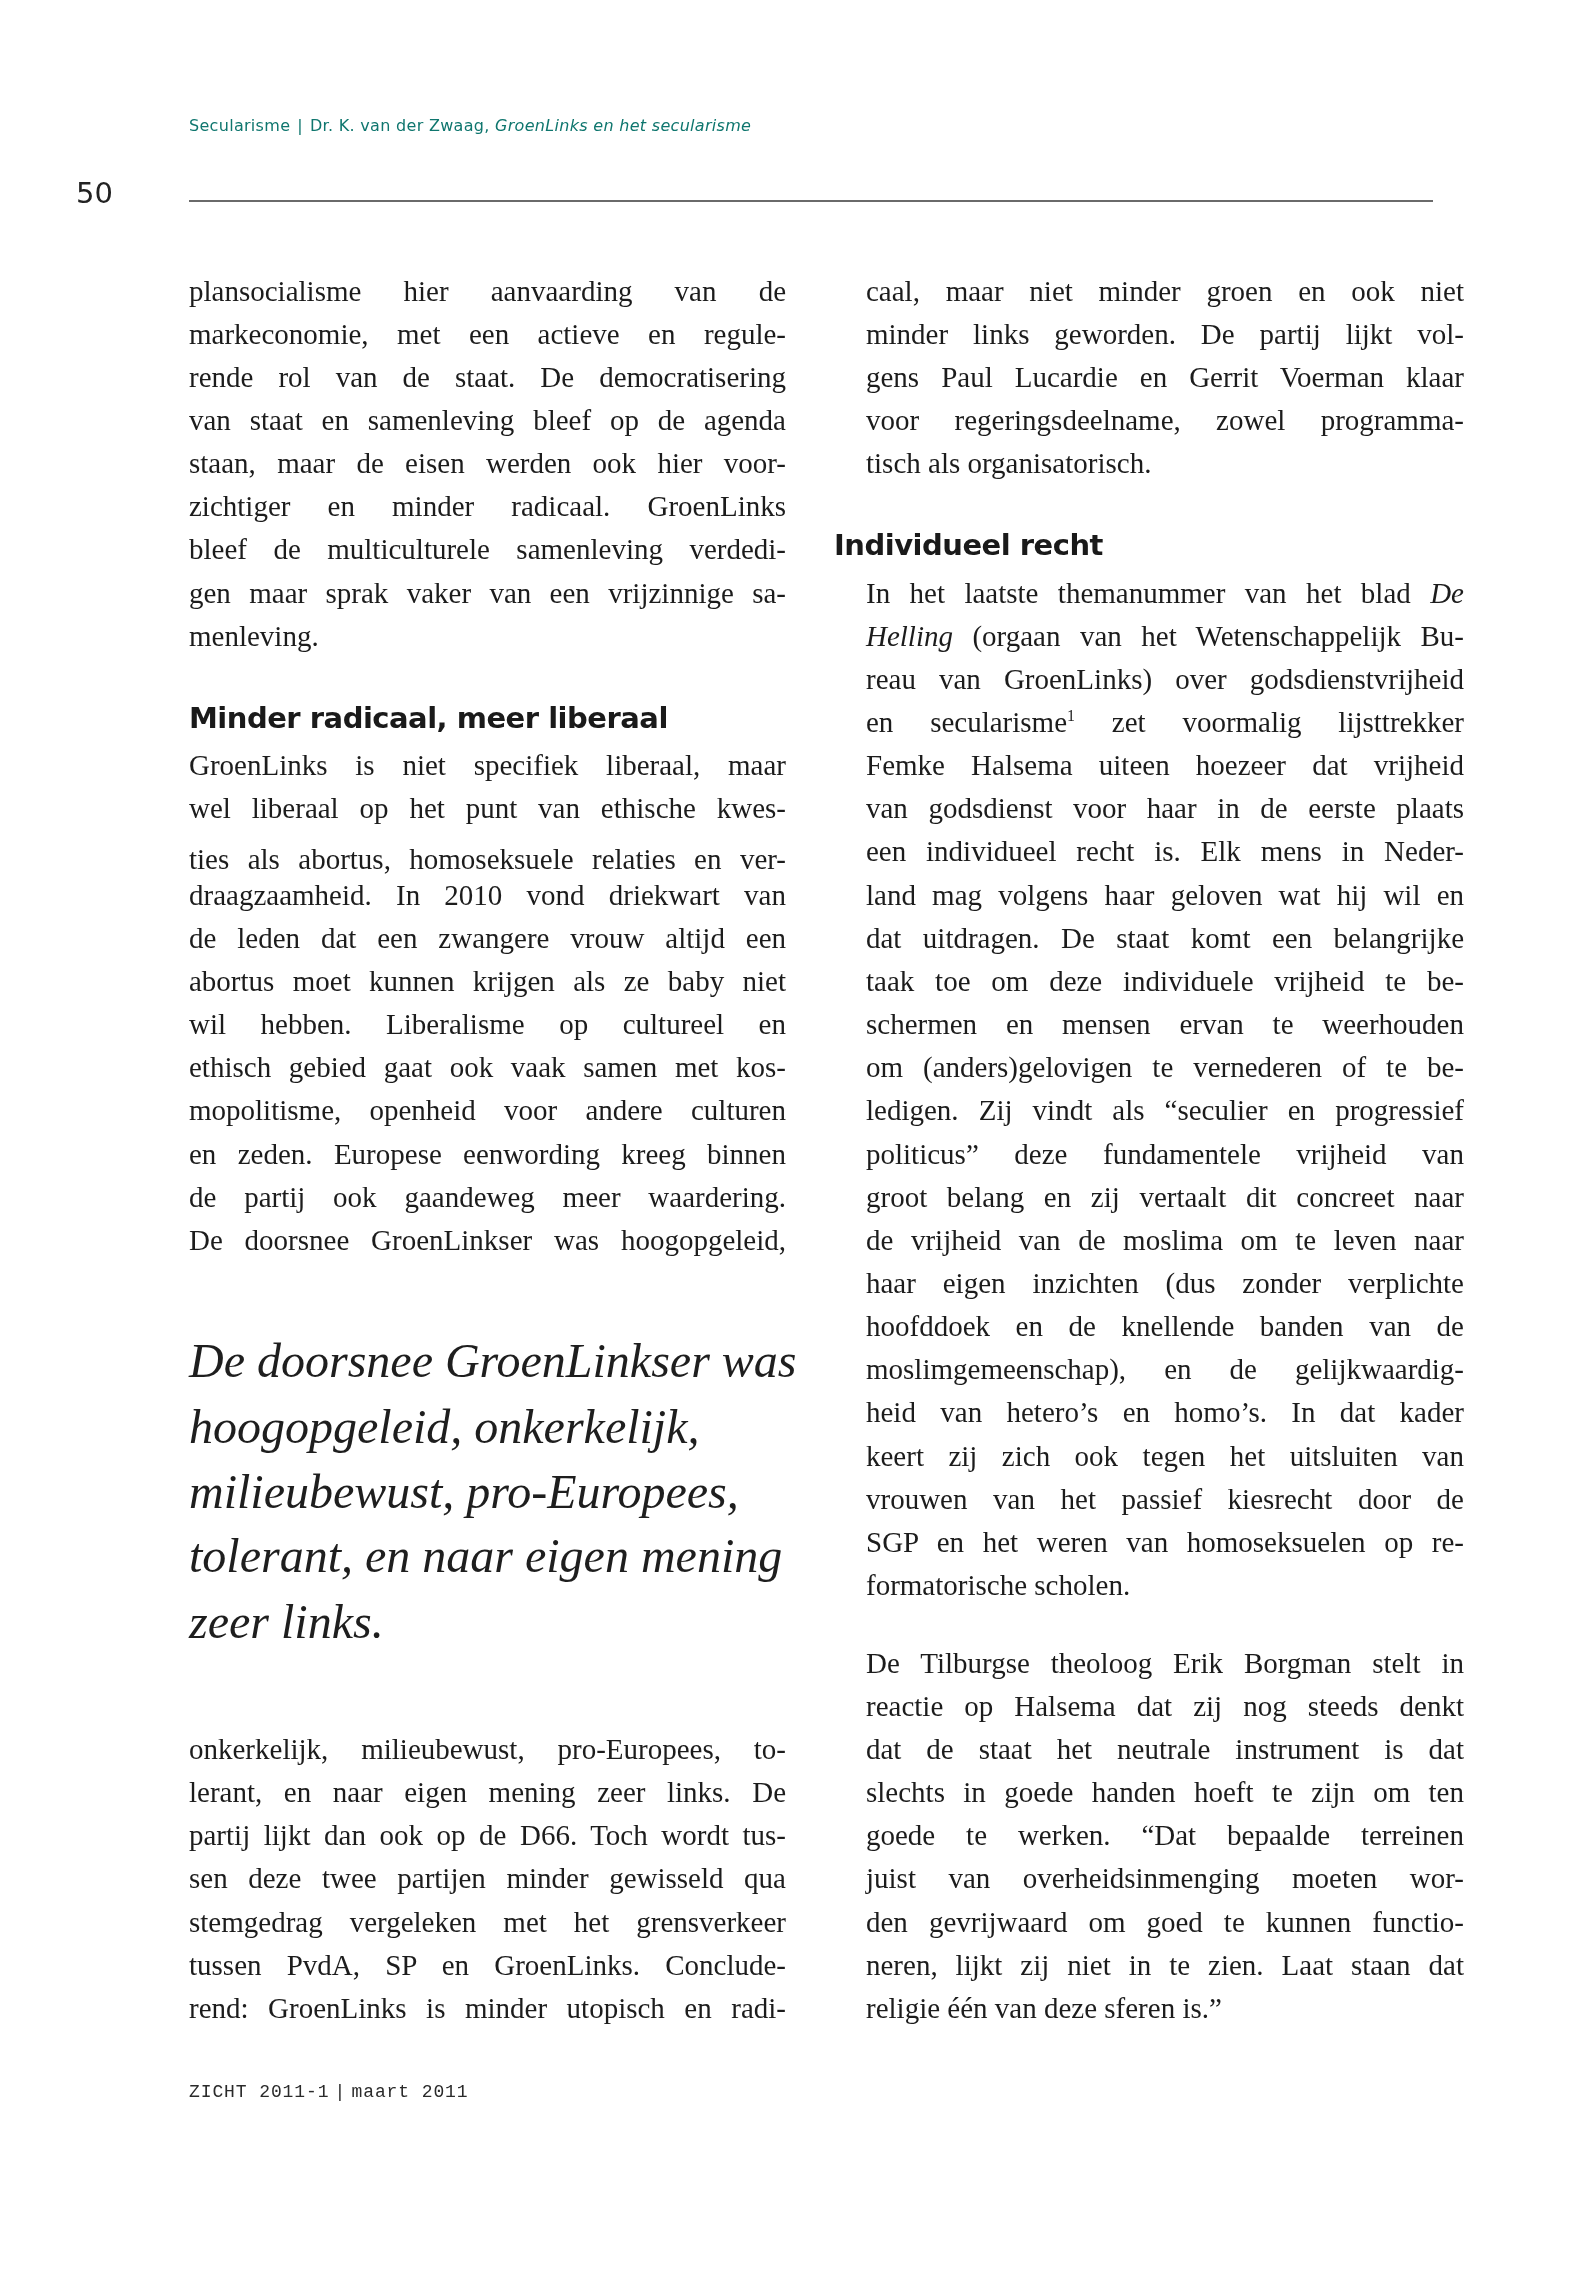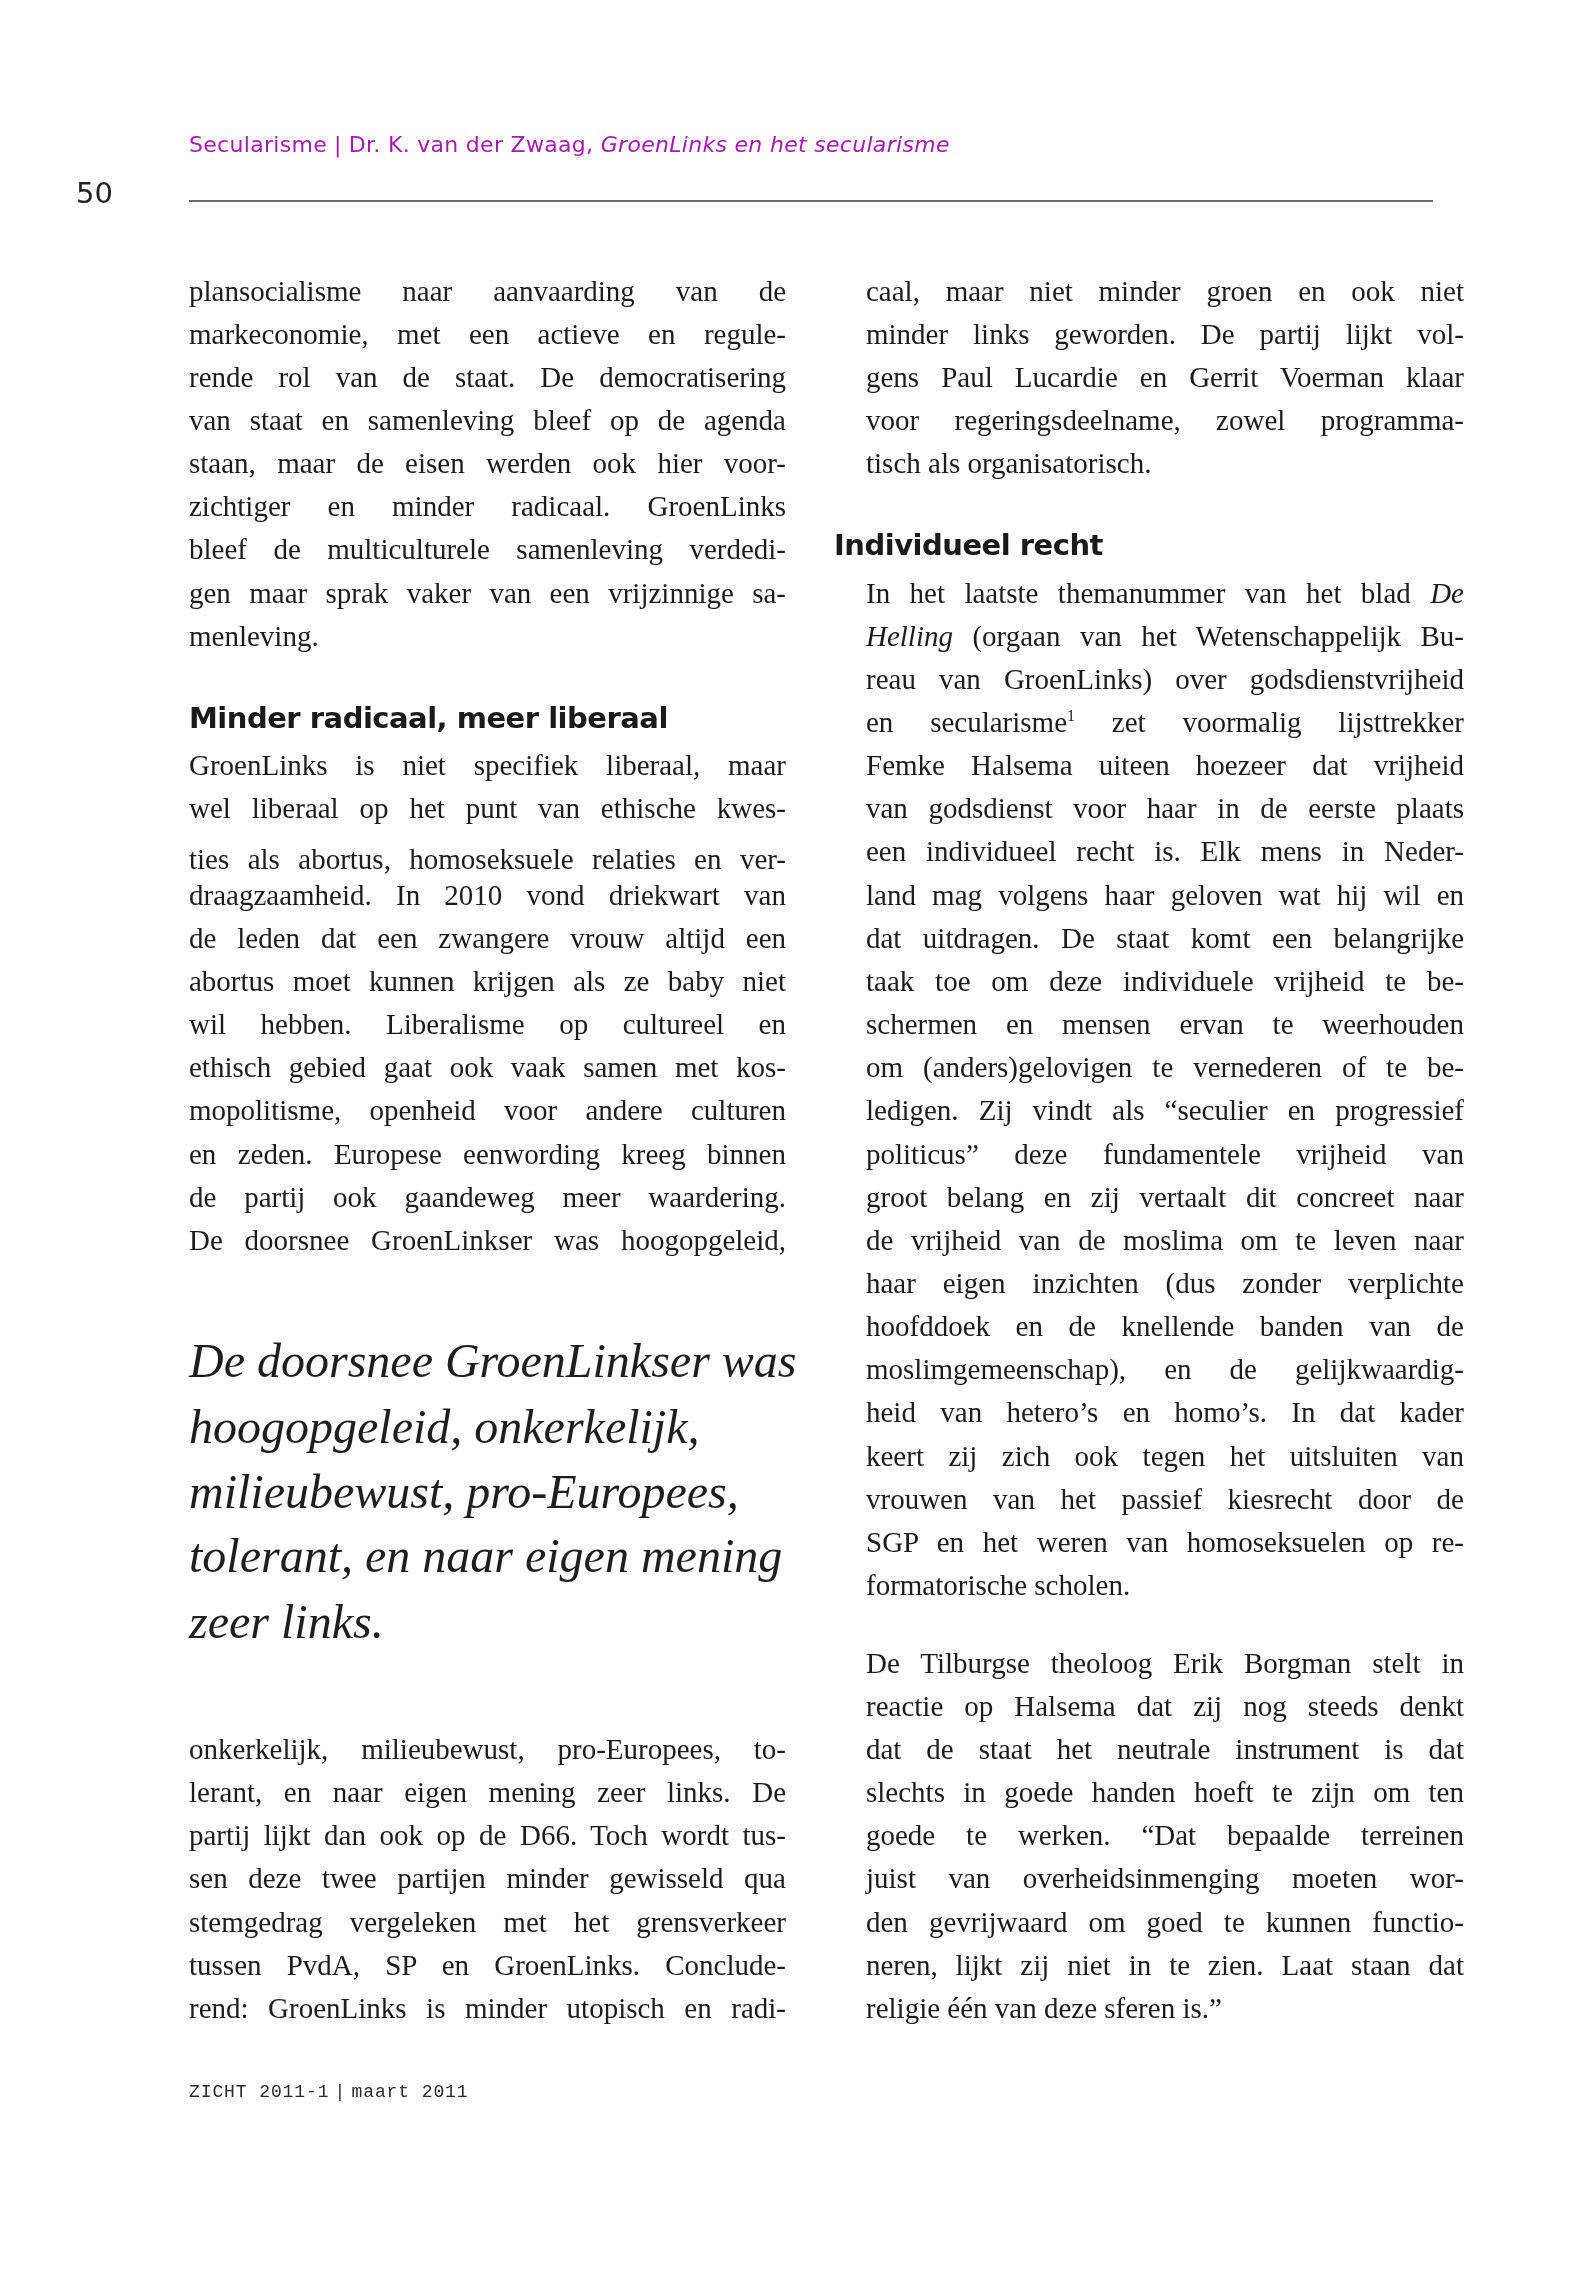--- a/index.html
+++ b/index.html
@@ -1,17 +1,17 @@
 <!DOCTYPE html>
 <html style="font-size:14px"><head>
 <meta charset="utf-8">
 <style>
   html, body { margin: 0; padding: 0; background: #ffffff; }
   body { width: 1592px; height: 2295px; position: relative; overflow: hidden; color: #1c1c1c; }
-  .runhead { position: absolute; left: 189px; top: 132px; font-family: "DejaVu Sans", sans-serif; font-size: 22px; color: #a21caf; letter-spacing: 0.3px; white-space: nowrap; }
+  .runhead { position: absolute; left: 189px; top: 116px; font-family: "DejaVu Sans", sans-serif; font-size: 16px; color: #0f766e; letter-spacing: 0.3px; white-space: nowrap; }
   .runhead .sep { margin: 0 7px; }
   .runhead i { font-style: italic; }
   .pagenum { position: absolute; left: 76px; top: 176px; font-family: "DejaVu Sans", sans-serif; font-size: 29px; color: #222; }
   .rule { position: absolute; left: 189px; top: 200px; width: 1244px; height: 1.7px; background: #6a6a6a; }
   .line { position: absolute; font-family: "Liberation Serif", serif; font-size: 29px; line-height: 35px; white-space: nowrap; text-align: justify; text-align-last: justify; overflow: visible; color: #1c1c1c; }
   .line.last { text-align-last: left; font-family: Liberation Serif, serif; }
   .colL { left: 189px; width: 597px; }
   .colR { left: 834px; width: 598px; margin-left: 32px; }
   .heading { position: absolute; font-family: "DejaVu Sans", sans-serif; font-weight: bold; font-size: 29px; letter-spacing: -0.5px; color: #1a1a1a; white-space: nowrap; }
   .quote { position: absolute; left: 189px; width: 604px; font-family: "Liberation Serif", serif; font-style: italic; font-size: 48px; white-space: nowrap; color: #1e1e1e; }
@@ -23,21 +23,21 @@
 <body>
 
 <div class="runhead">
   <span>Secularisme</span><span class="sep">|</span><span>Dr. K. van der Zwaag,</span> <i>GroenLinks en het secularisme</i>
 </div>
 <div class="pagenum">50</div>
 <div class="rule"></div>
 
 <div>
 
-  <div class="line colL" style="top:274px">plansocialisme naar aanvaarding van de</div>
+  <div class="line colL" style="top:274px">plansocialisme hier aanvaarding van de</div>
   <div class="line colL" style="top:317px">markeconomie, met een actieve en regule-</div>
   <div class="line colL" style="top:360px">rende rol van de staat. De democratisering</div>
   <div class="line colL" style="top:403px">van staat en samenleving bleef op de agenda</div>
   <div class="line colL" style="top:446px">staan, maar de eisen werden ook hier voor-</div>
   <div class="line colL" style="top:489px">zichtiger en minder radicaal. GroenLinks</div>
   <div class="line colL" style="top:532px">bleef de multiculturele samenleving verdedi-</div>
   <div class="line colL" style="top:576px">gen maar sprak vaker van een vrijzinnige sa-</div>
   <div class="line colL last" style="top:619px">menleving.</div>
 
   <div class="heading" style="left:189px; top:701px">Minder radicaal, meer liberaal</div>

